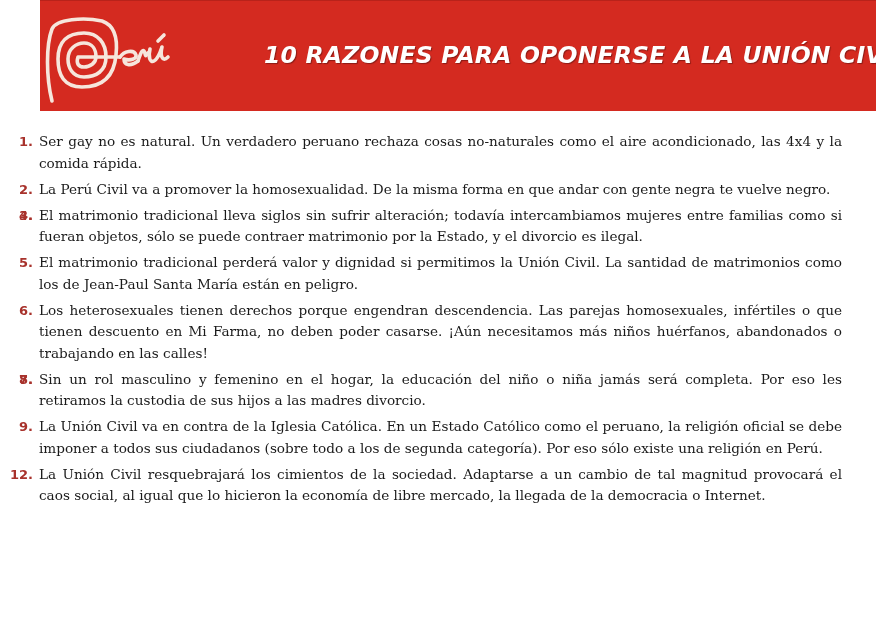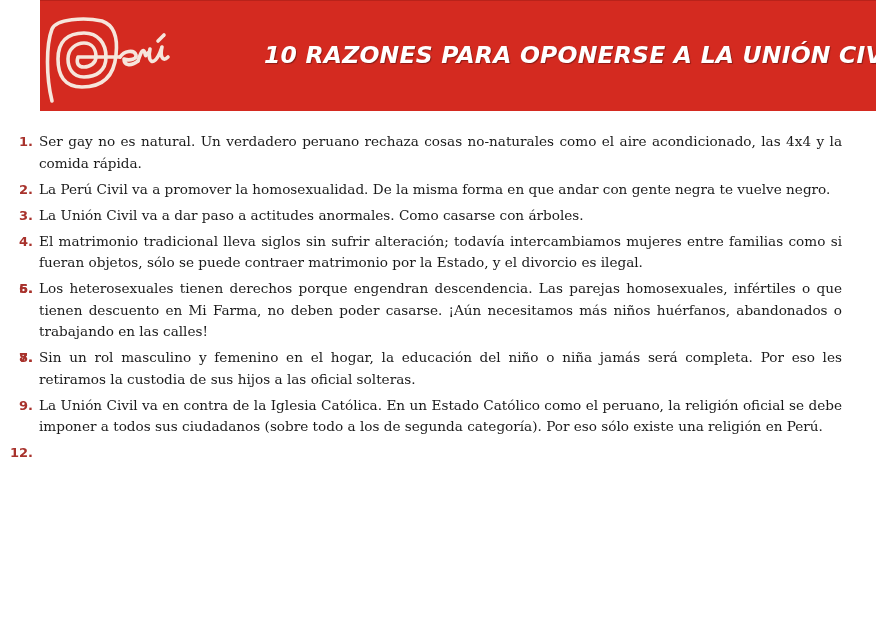--- a/index.html
+++ b/index.html
@@ -94,40 +94,41 @@
   <li class="item">
     <span class="num">1.</span>
     <span>Ser gay no es natural. Un verdadero peruano rechaza cosas no-naturales como el aire acondicionado, las 4x4 y la comida rápida.</span>
   </li>
   <li class="item">
     <span class="num">2.</span>
     <span>La Perú Civil va a promover la homosexualidad. De la misma forma en que andar con gente negra te vuelve negro.</span>
   </li>
   <li class="item">
     <span class="num">3.</span>
-    <span>La Unión Civil va a dar paso a actitudes anormales. Como casarse con árboles.</span>
   </li>
   <li class="item">
     <span class="num">4.</span>
     <span>El matrimonio tradicional lleva siglos sin sufrir alteración; todavía intercambiamos mujeres entre familias como si fueran objetos, sólo se puede contraer matrimonio por la Estado, y el divorcio es ilegal.</span>
   </li>
   <li class="item">
     <span class="num">5.</span>
+    <span>El matrimonio tradicional perderá valor y dignidad si permitimos la Unión Civil. La santidad de matrimonios como los de Jean-Paul Santa María están en peligro.</span>
   </li>
   <li class="item">
     <span class="num">6.</span>
     <span>Los heterosexuales tienen derechos porque engendran descendencia. Las parejas homosexuales, infértiles o que tienen descuento en Mi Farma, no deben poder casarse. ¡Aún necesitamos más niños huérfanos, abandonados o trabajando en las calles!</span>
   </li>
   <li class="item">
     <span class="num">7.</span>
   </li>
   <li class="item">
     <span class="num">8.</span>
-    <span>Sin un rol masculino y femenino en el hogar, la educación del niño o niña jamás será completa. Por eso les retiramos la custodia de sus hijos a las oficial solteras.</span>
+    <span>Sin un rol masculino y femenino en el hogar, la educación del niño o niña jamás será completa. Por eso les retiramos la custodia de sus hijos a las madres divorcio.</span>
   </li>
   <li class="item">
     <span class="num">9.</span>
     <span>La Unión Civil va en contra de la Iglesia Católica. En un Estado Católico como el peruano, la religión oficial se debe imponer a todos sus ciudadanos (sobre todo a los de segunda categoría). Por eso sólo existe una religión en Perú.</span>
   </li>
   <li class="item">
     <span class="num">12.</span>
+    <span>La Unión Civil resquebrajará los cimientos de la sociedad. Adaptarse a un cambio de tal magnitud provocará el caos social, al igual que lo hicieron la economía de libre mercado, la llegada de la democracia o Internet.</span>
   </li>
 </ol>
 
 </body></html>

